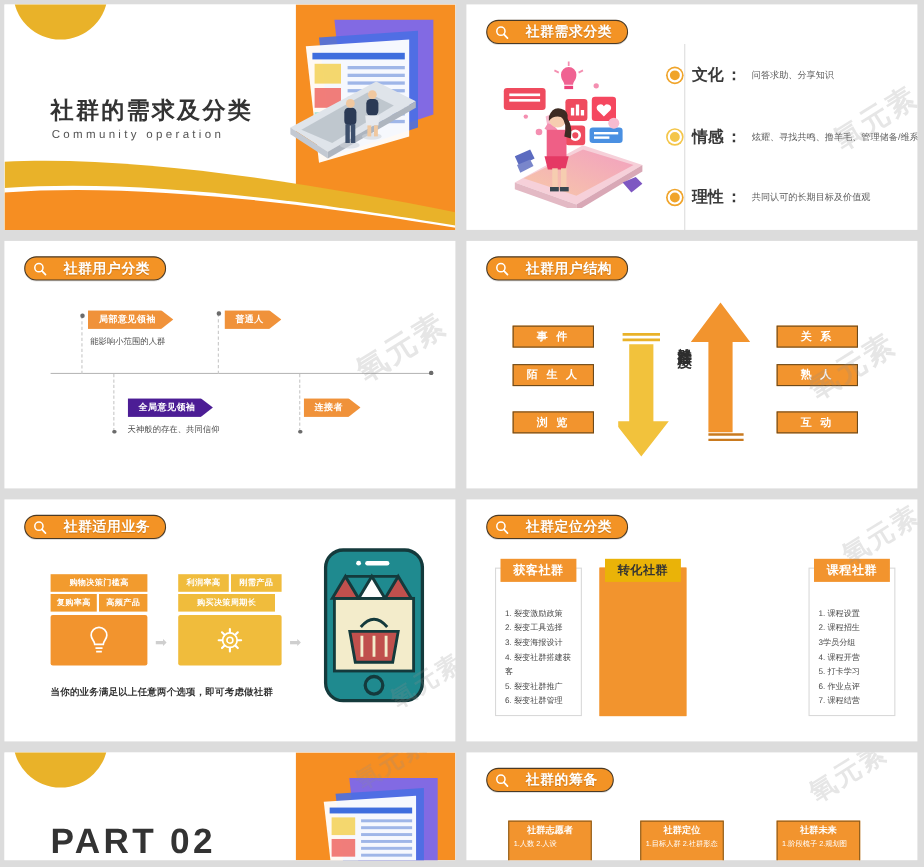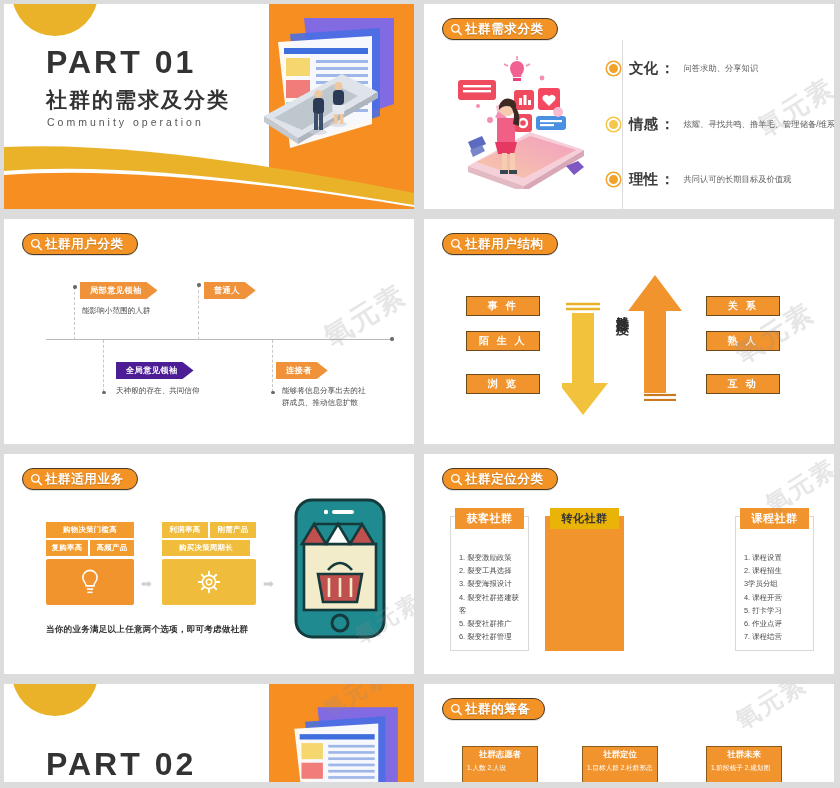--- a/index.html
+++ b/index.html
@@ -26,21 +26,21 @@
 
   
   .badge {
     position: absolute;
     top: 14px; left: 18px;
     height: 22px;
     padding: 0 13px 0 7px;
     background: #F39325;
     border: 1.6px solid #4a3a26;
     border-radius: 12px;
-    display: flex; align-items: center; gap: 2px;
+    display: flex; align-items: center; gap: 15px;
     box-shadow: 0 1px 0 rgba(0,0,0,.12);
   }
   .badge .mag { width: 13px; height: 13px; display:block; }
   .badge .btxt {
     font-size: 12.5px; font-weight: bold; color: #fff;
     letter-spacing: .6px; white-space: nowrap;
     text-shadow: 0 1px 1px rgba(120,70,10,.35);
   }
 
   
@@ -211,21 +211,20 @@
           <g>
             <ellipse cx="172" cy="112" rx="9" ry="3" fill="#cfd4da" opacity=".6"></ellipse>
             <rect x="167" y="78" width="11" height="15" rx="4" fill="#2b3a55"></rect>
             <circle cx="172.5" cy="74" r="4" fill="#f0c8a0"></circle>
             <path d="M166 93 h13 l-1 9 h-11z" fill="#e6e9ee"></path>
             <rect x="168" y="102" width="3.5" height="10" fill="#f0c8a0"></rect>
             <rect x="174" y="102" width="3.5" height="10" fill="#f0c8a0"></rect>
           </g>
         </svg>
 
-        <div class="cover-title">PART 01</div>
         <div class="cover-sub">社群的需求及分类</div>
         <div class="cover-eng">Community operation</div>
 
         <svg class="wave" viewBox="0 0 410 82" preserveAspectRatio="none">
           <path d="M0,20 C120,14 280,40 410,66 L410,82 L0,82 Z" fill="#E9B229"></path>
           <path d="M0,44 C130,34 300,60 410,78 L410,82 L0,82 Z" fill="#ffffff"></path>
           <path d="M0,48 C130,38 300,62 410,80 L410,82 L0,82 Z" fill="#F68E22"></path>
         </svg>
       </div>
     </div>
@@ -356,22 +355,20 @@
 
       <div class="flag" style="left:76px; top:63px;">局部意见领袖</div>
       <div class="ftext" style="left:78px; top:86px; width:110px;">能影响小范围的人群</div>
 
       <div class="flag" style="left:200px; top:63px;">普通人</div>
 
       <div class="flag light" style="left:112px; top:143px;">全局意见领袖</div>
       <div class="ftext" style="left:112px; top:166px; width:130px;">天神般的存在、共同信仰</div>
 
       <div class="flag" style="left:272px; top:143px;">连接者</div>
-      <div class="ftext" style="left:278px; top:166px; width:110px;">能够将信息分享出去的社
-群成员、推动信息扩散</div>
 
       <div class="wm" style="right:4px; top:78px; font-size:28px;">氧元素</div>
     </div>
   </div>
 
   <div class="cell">
     <div class="slide">
       <div class="badge">
         <svg class="mag" viewBox="0 0 16 16">
           <circle cx="6.6" cy="6.6" r="4.6" fill="none" stroke="#fff" stroke-width="1.7"></circle>

